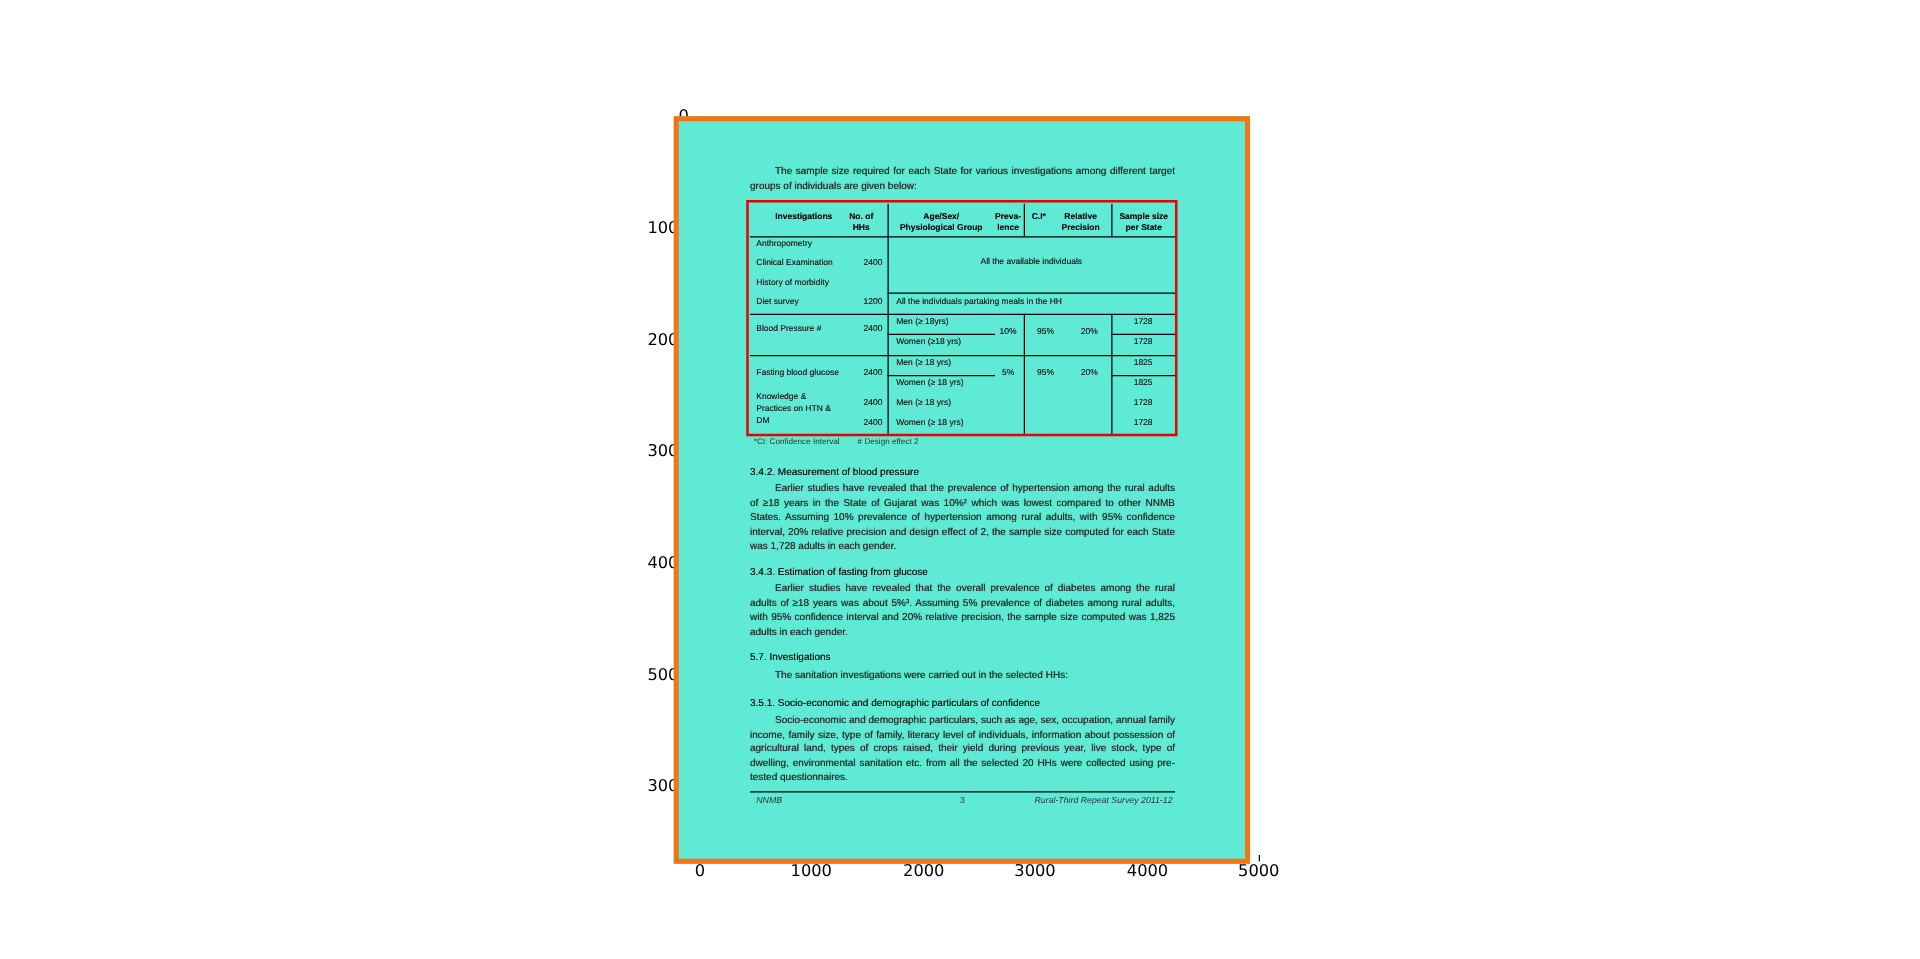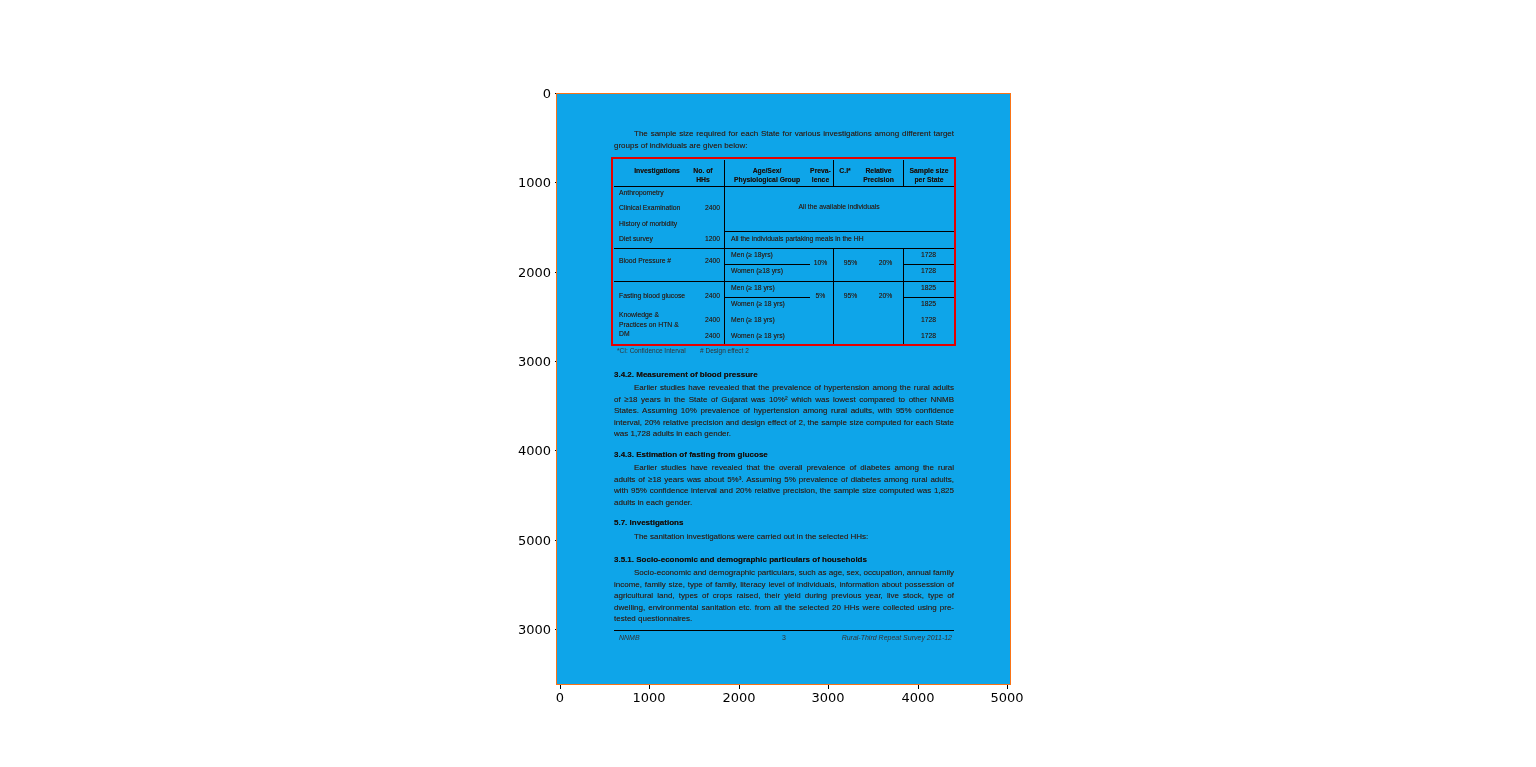--- a/index.html
+++ b/index.html
@@ -1,31 +1,31 @@
 <!DOCTYPE html>
 <html><head>
 <meta charset="utf-8">
 <style>
   html,body{margin:0;padding:0;background:#ffffff;}
   .canvas{position:relative;width:1536px;height:767px;background:#fff;overflow:hidden;
           font-family:"Liberation Sans",sans-serif;}
   
-  .plot-area{position:absolute;left:556px;top:93px;width:453px;height:590px;
-             border:1px solid #f97316;background:#0ea5e9;}
+  .plot-area{position:absolute;left:539px;top:93px;width:453px;height:590px;
+             border:4px solid #f97316;background:#5eead4;}
   .tick-label{position:absolute;font-family:"DejaVu Sans",sans-serif;font-size:13px;color:#000;}
   .ytick-label{width:50px;text-align:right;}
   .xtick-label{width:50px;text-align:center;}
   .ytick-mark{position:absolute;width:5px;height:1px;background:#000;}
   .xtick-mark{position:absolute;width:1px;height:5px;background:#000;}
   
   .page *{position:absolute;}
   .page{position:absolute;inset:0;color:#1e1e1e;}
   .para{width:340px;font-size:8px;line-height:11.5px;text-align:justify;text-indent:20px;
         color:#262626;text-shadow:0 0 .6px rgba(60,60,60,.8);}
-  .heading{width:340px;font-size:8px;font-weight:bold;color:#111;
+  .heading{width:340px;font-size:8px;font-weight:normal;color:#111;
            text-shadow:0 0 .5px rgba(40,40,40,.8);}
   .footnote{font-size:6.5px;white-space:pre;color:#333;}
   
   .tbl{left:57px;top:66px;width:340px;height:184px;font-size:6.8px;color:#222;
        text-shadow:0 0 .5px rgba(60,60,60,.8);}
   .tbl *{position:absolute;}
   .red-frame{left:54px;top:63px;width:341px;height:185px;border:2.5px solid #e60000;}
   .hline{height:1px;background:#000;}
   .vline{width:1px;background:#000;}
   .hcell{font-weight:bold;text-align:center;white-space:pre-line;line-height:9px;color:#111;}
@@ -152,21 +152,21 @@
 
       <div class="heading" style="left:57px;top:276px">3.4.2. Measurement of blood pressure</div>
       <div class="para" style="left:57px;top:288px">Earlier studies have revealed that the prevalence of hypertension among the rural adults of ≥18 years in the State of Gujarat was 10%² which was lowest compared to other NNMB States. Assuming 10% prevalence of hypertension among rural adults, with 95% confidence interval, 20% relative precision and design effect of 2, the sample size computed for each State was 1,728 adults in each gender.</div>
 
       <div class="heading" style="left:57px;top:356px">3.4.3. Estimation of fasting from glucose</div>
       <div class="para" style="left:57px;top:368px">Earlier studies have revealed that the overall prevalence of diabetes among the rural adults of ≥18 years was about 5%³. Assuming 5% prevalence of diabetes among rural adults, with 95% confidence interval and 20% relative precision, the sample size computed was 1,825 adults in each gender.</div>
 
       <div class="heading" style="left:57px;top:424px">5.7. Investigations</div>
       <div class="para" style="left:57px;top:437px;text-align:left">The sanitation investigations were carried out in the selected HHs:</div>
 
-      <div class="heading" style="left:57px;top:461px">3.5.1. Socio-economic and demographic particulars of households</div>
+      <div class="heading" style="left:57px;top:461px">3.5.1. Socio-economic and demographic particulars of confidence</div>
       <div class="para" style="left:57px;top:473px">Socio-economic and demographic particulars, such as age, sex, occupation, annual family income, family size, type of family, literacy level of individuals, information about possession of agricultural land, types of crops raised, their yield during previous year, live stock, type of dwelling, environmental sanitation etc. from all the selected 20 HHs were collected using pre-tested questionnaires.</div>
 
       <div class="footer-rule"></div>
       <div class="footer-text it" style="left:62px;top:540px">NNMB</div>
       <div class="footer-text" style="left:57px;top:540px;width:340px;text-align:center">3</div>
       <div class="footer-text it" style="left:57px;top:540px;width:338px;text-align:right">Rural-Third Repeat Survey 2011-12</div>
 
     </div>
   </div>
 </div>

